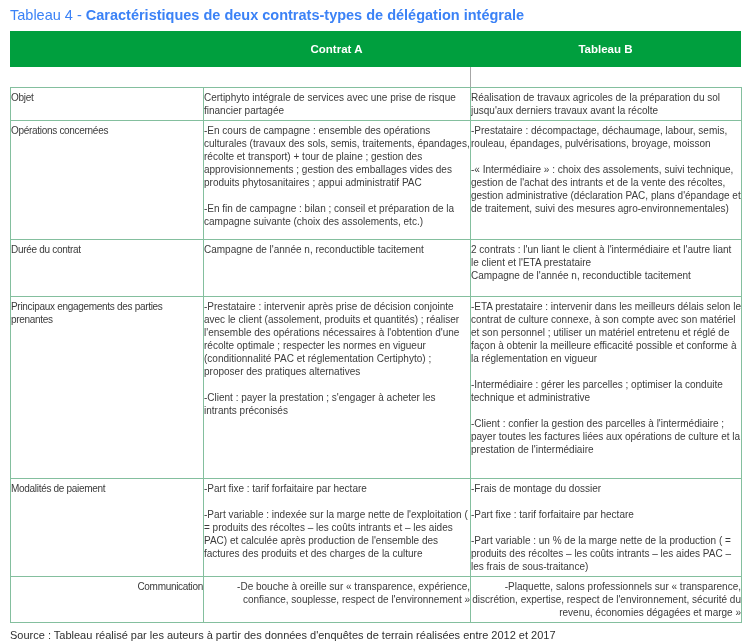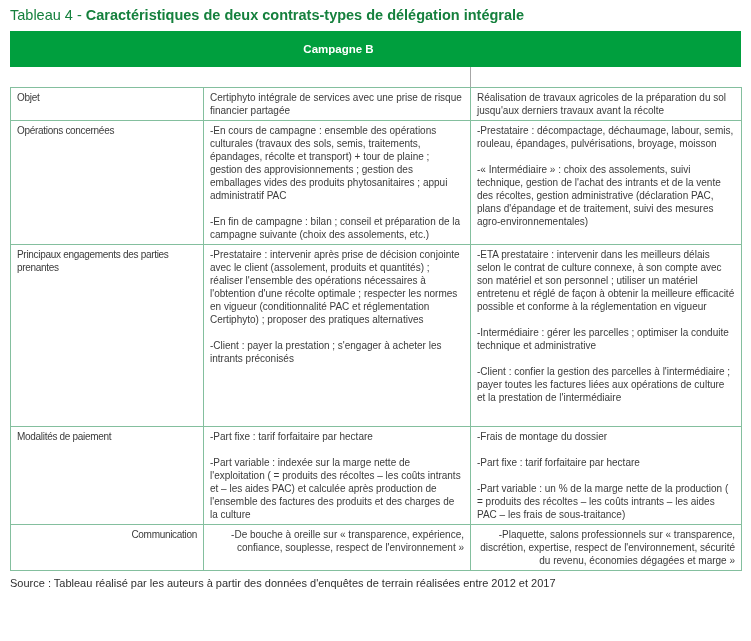--- a/index.html
+++ b/index.html
@@ -12,21 +12,21 @@
     width: 751px;
     height: 641px;
     overflow: hidden;
   }
   .page {
     padding: 5px 10px 0 10px;
     box-sizing: border-box;
   }
   .title {
     font-size: 14.5px;
-    color: #15803d;
+    color: #3b82f6;
     margin: 2px 0 8px 0;
     white-space: nowrap;
   }
   .title .bold { font-weight: bold; }
 
   .band {
     width: 731px;
     height: 36px;
     background: var(--header-bg, #009f3e);
     display: flex;
@@ -57,21 +57,21 @@
   table.contracts {
     border-collapse: collapse;
     width: 731px;
     table-layout: fixed;
   }
   table.contracts td {
     border: 1px solid var(--table-border, #84bf9e);
     font-size: 10px;
     line-height: 13px;
     color: #3b3b3b;
-    padding: 3px 6px;
+    padding: 3px 0;
     vertical-align: top;
     box-sizing: border-box;
     overflow: hidden;
   }
   td.label {
     vertical-align: middle;
     padding: 3px 3px 3px 6px;
     letter-spacing: -0.3px;
   }
   td.cell { white-space: pre-line; }
@@ -92,22 +92,23 @@
 </style>
 </head>
 <body>
 
 <div class="page">
 
   <div class="title"><span>Tableau 4 - </span><span class="bold">Caractéristiques de deux contrats-types de délégation intégrale</span></div>
 
   <div class="band">
     <div class="spacer"></div>
+    <div class="col-a">Contrat A</div>
     <div class="col-b">
-      <div>Campagne B</div>
+      <div>Tableau B</div>
     </div>
   </div>
 
   <div class="gap">
     <div class="divider"></div>
   </div>
 
   <table class="contracts">
     <colgroup>
       <col style="width:193px">
@@ -121,20 +122,26 @@
         <td class="cell">Réalisation de travaux agricoles de la préparation du sol jusqu'aux derniers travaux avant la récolte</td>
       </tr>
       <tr class="r1">
         <td class="label">Opérations concernées</td>
         <td class="cell">-En cours de campagne : ensemble des opérations culturales (travaux des sols, semis, traitements, épandages, récolte et transport) + tour de plaine ; gestion des approvisionnements ; gestion des emballages vides des produits phytosanitaires ; appui administratif PAC
 
 -En fin de campagne : bilan ; conseil et préparation de la campagne suivante (choix des assolements, etc.)</td>
         <td class="cell">-Prestataire : décompactage, déchaumage, labour, semis, rouleau, épandages, pulvérisations, broyage, moisson
 
 -« Intermédiaire » : choix des assolements, suivi technique, gestion de l'achat des intrants et de la vente des récoltes, gestion administrative (déclaration PAC, plans d'épandage et de traitement, suivi des mesures agro-environnementales)</td>
+      </tr>
+      <tr class="r2">
+        <td class="label">Durée du contrat</td>
+        <td class="cell">Campagne de l'année n, reconductible tacitement</td>
+        <td class="cell">2 contrats : l'un liant le client à l'intermédiaire et l'autre liant le client et l'ETA prestataire
+Campagne de l'année n, reconductible tacitement</td>
       </tr>
       <tr class="r3">
         <td class="label">Principaux engagements des parties prenantes</td>
         <td class="cell">-Prestataire : intervenir après prise de décision conjointe avec le client (assolement, produits et quantités) ; réaliser l'ensemble des opérations nécessaires à l'obtention d'une récolte optimale ; respecter les normes en vigueur (conditionnalité PAC et réglementation Certiphyto) ; proposer des pratiques alternatives
 
 -Client : payer la prestation ; s'engager à acheter les intrants préconisés</td>
         <td class="cell">-ETA prestataire : intervenir dans les meilleurs délais selon le contrat de culture connexe, à son compte avec son matériel et son personnel ; utiliser un matériel entretenu et réglé de façon à obtenir la meilleure efficacité possible et conforme à la réglementation en vigueur
 
 -Intermédiaire : gérer les parcelles ; optimiser la conduite technique et administrative
 

